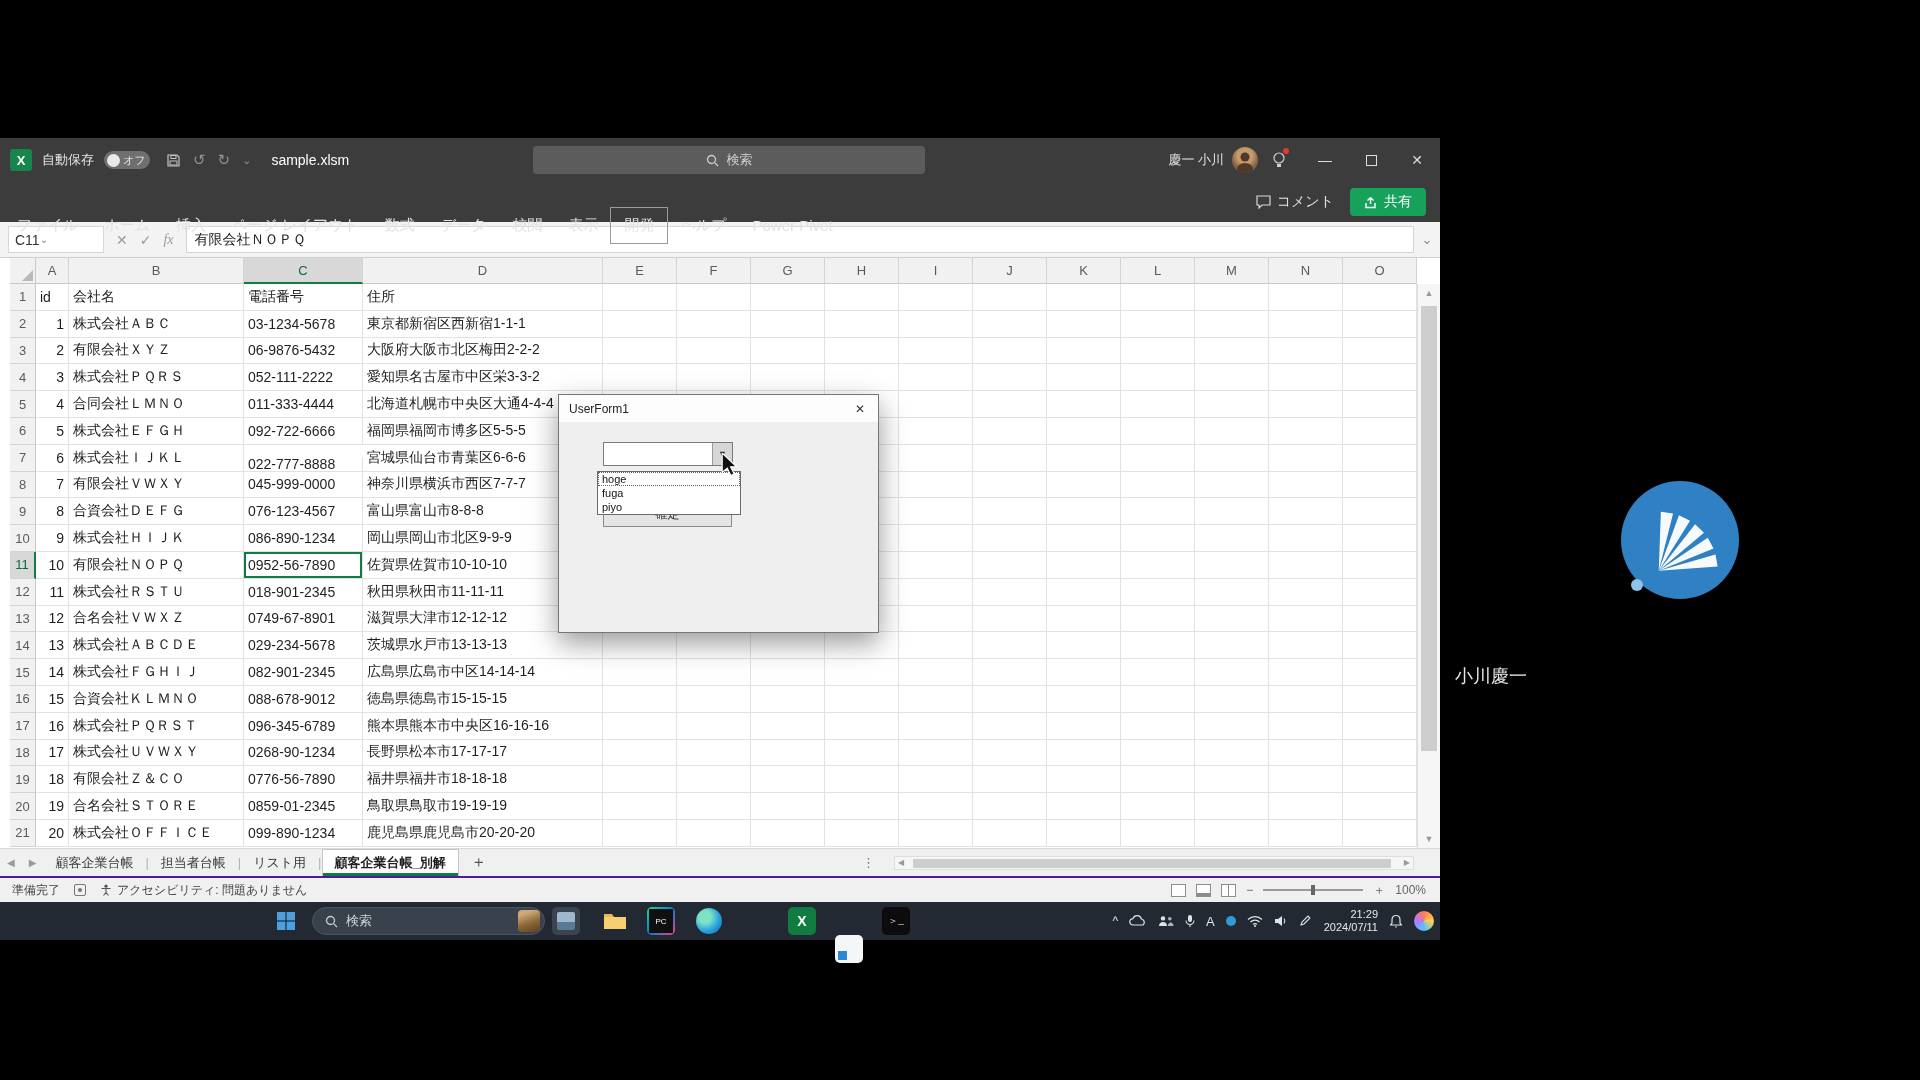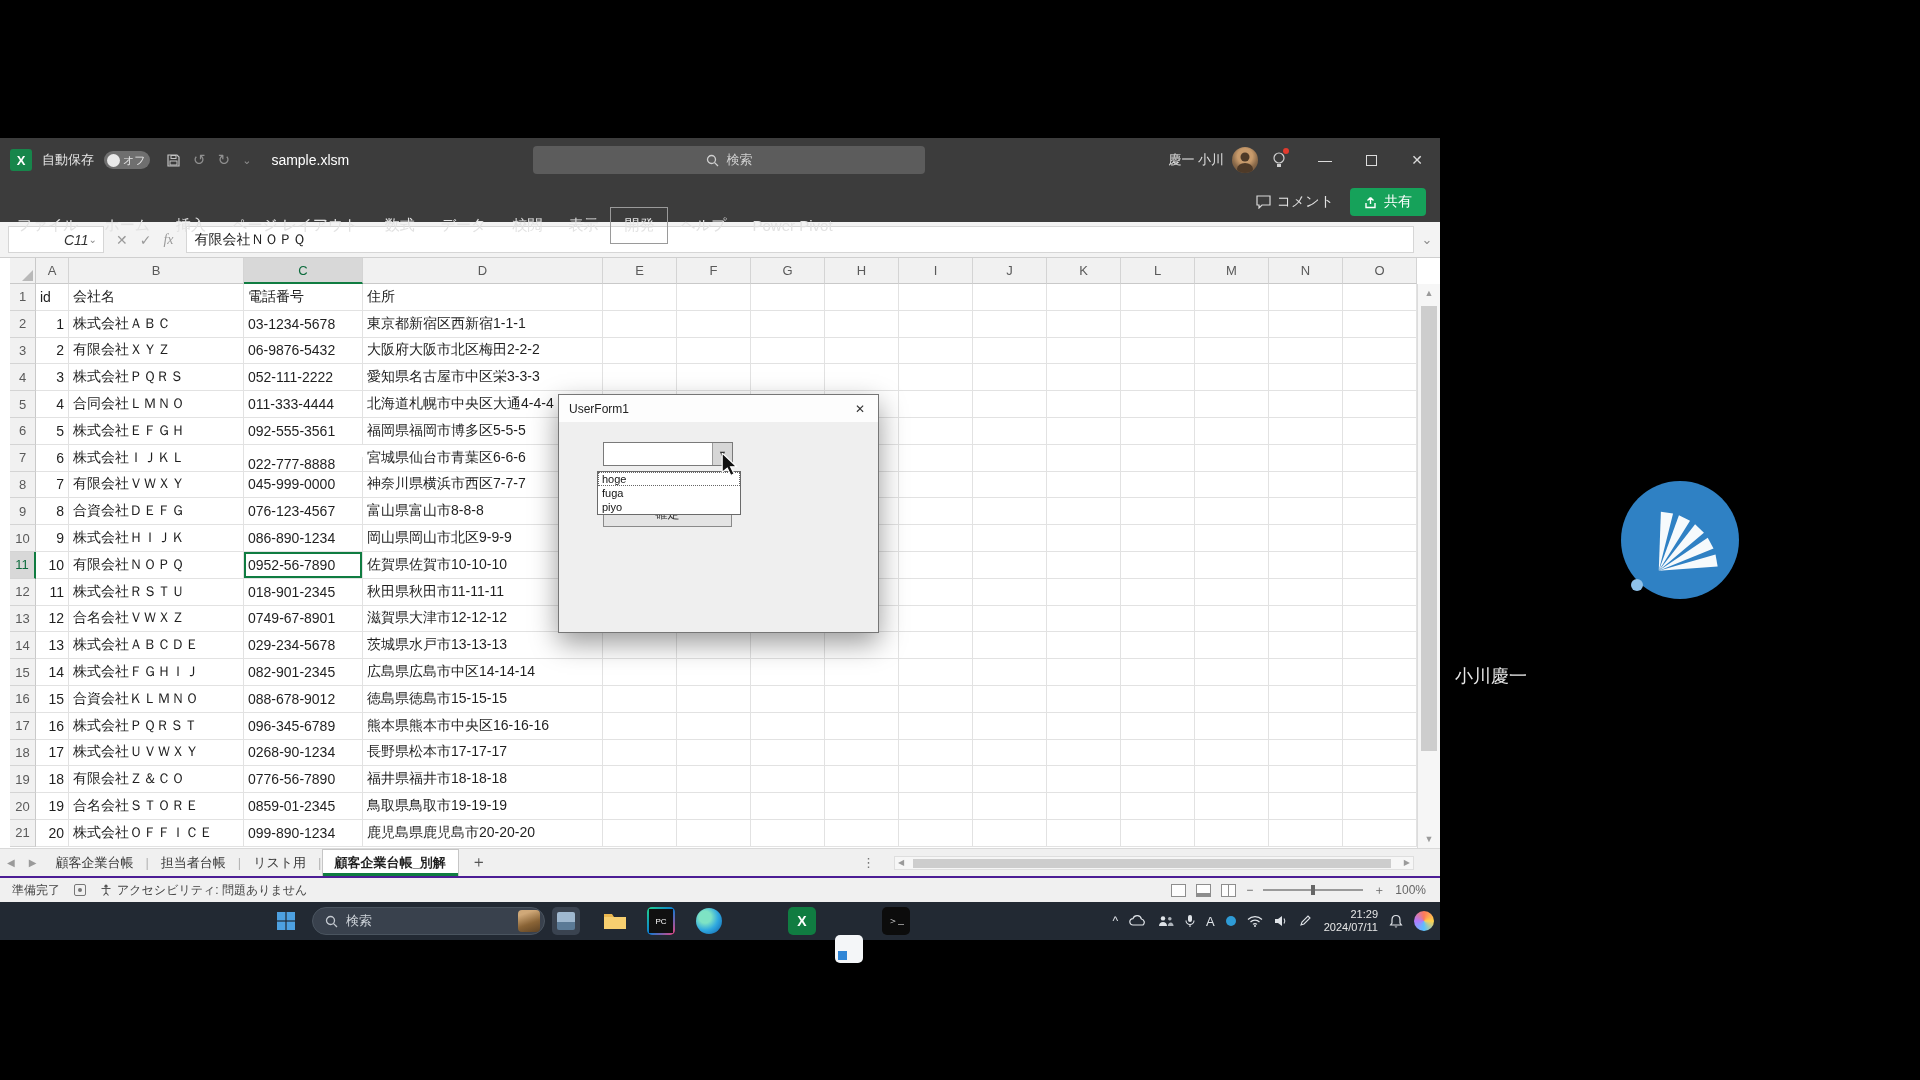--- a/index.html
+++ b/index.html
@@ -36,21 +36,21 @@
   #ribbon-tabs { display:flex; align-items:center;margin-top:47px; }
   .rtab { padding:8px 13px; white-space:nowrap; }
   .rtab.boxed { outline:1px solid #9a9a9a; }
   .menubar-right { position:absolute; right:14px; display:flex; align-items:center; gap:16px; }
   .comments { display:flex; gap:6px; align-items:center; font-size:14px; color:#e2e2e2; }
   .share { background:#16a25a; color:#fff; padding:5px 14px; border-radius:4px; font-size:14px;
            display:flex; gap:7px; align-items:center; }
 
   #formulabar { height:36px; background:#f3f3f3; display:flex; align-items:center; border-bottom:1px solid #cfcfcf; }
   #namebox { width:96px; height:27px; margin-left:8px; background:#fff; border:1px solid #d6d6d6; display:flex;
-             align-items:center; justify-content:flex-end; font-size:14px; color:#333; padding:0 6px;font-style:italic; }
+             align-items:center; justify-content:flex-start; font-size:14px; color:#333; padding:0 6px; }
   .fb-icons { display:flex; align-items:center; gap:12px; padding:0 12px; color:#9a9a9a; font-size:14px; }
   .fx { font-style:italic; font-family:"Liberation Serif","DejaVu Serif",serif; }
   #formula-input { flex:1; height:27px; background:#fff; border:1px solid #d6d6d6; display:flex; align-items:center;
                    padding-left:8px; font-size:14px; color:#222; overflow:hidden; white-space:nowrap; }
   .fb-chevron { width:26px; text-align:center; color:#8a8a8a; font-size:13px; }
 
   #sheetarea { position:relative; height:590px; background:#fff; overflow:hidden; padding-left:10px; }
   #colheads { display:flex; height:26px; }
   .corner { width:26px; height:26px; background:#f1f1f1; border-right:1px solid #c9c9c9; border-bottom:1px solid #c9c9c9; position:relative; }
   .corner:after { content:""; position:absolute; right:2px; bottom:2px; border-left:11px solid transparent; border-bottom:11px solid #b9b9b9; }
@@ -324,21 +324,21 @@
             <div class="cell" style="width: 74px; flex: 0 0 74px;"></div>
             <div class="cell" style="width: 74px; flex: 0 0 74px;"></div>
             <div class="cell" style="width: 74px; flex: 0 0 74px;"></div>
             <div class="cell" style="width: 74px; flex: 0 0 74px;"></div>
           </div>
           <div class="grow">
             <div class="rowhead">4</div>
             <div class="cell num" style="width: 33px; flex: 0 0 33px;">3</div>
             <div class="cell" style="width: 175px; flex: 0 0 175px;">株式会社ＰＱＲＳ</div>
             <div class="cell" style="width: 119px; flex: 0 0 119px;">052-111-2222</div>
-            <div class="cell" style="width: 240px; flex: 0 0 240px;">愛知県名古屋市中区栄3-3-3</div>
+            <div class="cell" style="width: 240px; flex: 0 0 240px;">愛知県名古屋市中区栄3-3-2</div>
             <div class="cell" style="width: 74px; flex: 0 0 74px;"></div>
             <div class="cell" style="width: 74px; flex: 0 0 74px;"></div>
             <div class="cell" style="width: 74px; flex: 0 0 74px;"></div>
             <div class="cell" style="width: 74px; flex: 0 0 74px;"></div>
             <div class="cell" style="width: 74px; flex: 0 0 74px;"></div>
             <div class="cell" style="width: 74px; flex: 0 0 74px;"></div>
             <div class="cell" style="width: 74px; flex: 0 0 74px;"></div>
             <div class="cell" style="width: 74px; flex: 0 0 74px;"></div>
             <div class="cell" style="width: 74px; flex: 0 0 74px;"></div>
             <div class="cell" style="width: 74px; flex: 0 0 74px;"></div>
@@ -359,21 +359,21 @@
             <div class="cell" style="width: 74px; flex: 0 0 74px;"></div>
             <div class="cell" style="width: 74px; flex: 0 0 74px;"></div>
             <div class="cell" style="width: 74px; flex: 0 0 74px;"></div>
             <div class="cell" style="width: 74px; flex: 0 0 74px;"></div>
             <div class="cell" style="width: 74px; flex: 0 0 74px;"></div>
           </div>
           <div class="grow">
             <div class="rowhead">6</div>
             <div class="cell num" style="width: 33px; flex: 0 0 33px;">5</div>
             <div class="cell" style="width: 175px; flex: 0 0 175px;">株式会社ＥＦＧＨ</div>
-            <div class="cell" style="width: 119px; flex: 0 0 119px;">092-555-3561</div>
+            <div class="cell" style="width: 119px; flex: 0 0 119px;">092-722-6666</div>
             <div class="cell" style="width: 240px; flex: 0 0 240px;">福岡県福岡市博多区5-5-5</div>
             <div class="cell" style="width: 74px; flex: 0 0 74px;"></div>
             <div class="cell" style="width: 74px; flex: 0 0 74px;"></div>
             <div class="cell" style="width: 74px; flex: 0 0 74px;"></div>
             <div class="cell" style="width: 74px; flex: 0 0 74px;"></div>
             <div class="cell" style="width: 74px; flex: 0 0 74px;"></div>
             <div class="cell" style="width: 74px; flex: 0 0 74px;"></div>
             <div class="cell" style="width: 74px; flex: 0 0 74px;"></div>
             <div class="cell" style="width: 74px; flex: 0 0 74px;"></div>
             <div class="cell" style="width: 74px; flex: 0 0 74px;"></div>

